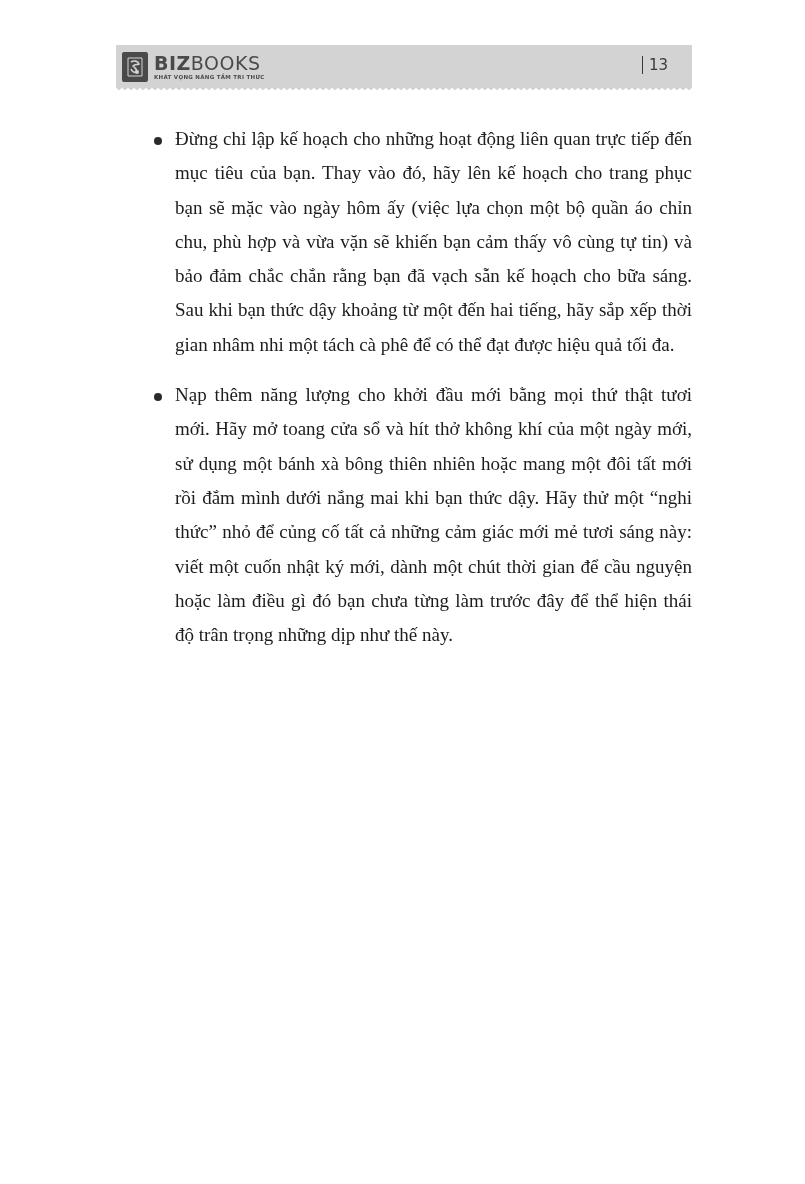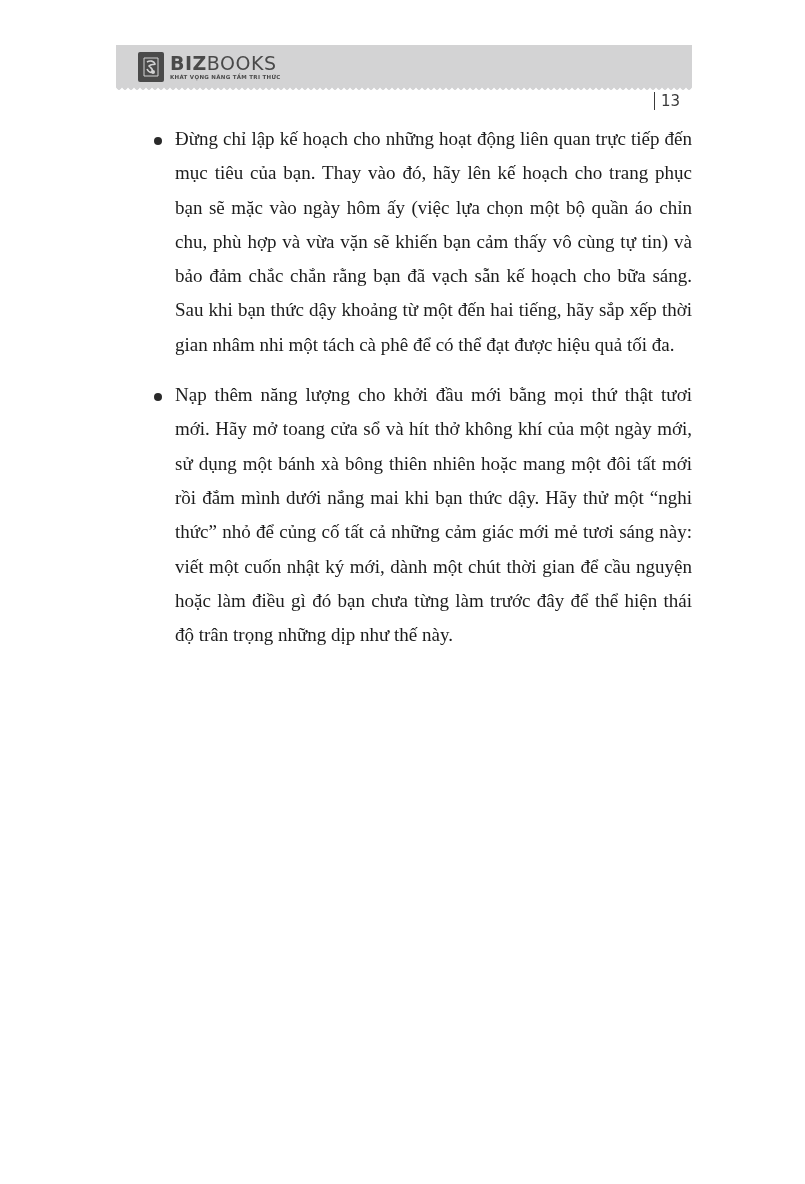--- a/index.html
+++ b/index.html
@@ -29,21 +29,21 @@
       left: 0;
       right: 0;
       bottom: -4px;
       height: 4px;
       background:
         radial-gradient(circle at 3px 0px, #d3d3d4 2.5px, transparent 3px) repeat-x;
       background-size: 6px 4px;
     }
     .logo {
       position: absolute;
-      left: 22px;
+      left: 6px;
       top: 6px;
       height: 32px;
       display: flex;
       align-items: center;
     }
     .logo-mark {
       width: 26px;
       height: 30px;
       background: #4a4a4a;
       border-radius: 2px;
@@ -73,28 +73,27 @@
     .logo-tagline {
       font-family: "DejaVu Sans", sans-serif;
       font-size: 5.5px;
       font-weight: bold;
       color: #4a4a4a;
       letter-spacing: 0.3px;
       line-height: 8px;
     }
     .page-number {
       position: absolute;
-      right: 12px;
+      right: 24px;
       top: 11px;
       font-family: "DejaVu Sans", sans-serif;
       font-size: 15px;
       color: #3a3a3a;
       display: flex;
       align-items: center;
-      margin-top: 36px;
     }
     .page-sep {
       display: inline-block;
       width: 1px;
       height: 18px;
       background: #3a3a3a;
       margin-right: 6px;
     }
     .content {
       position: absolute;

